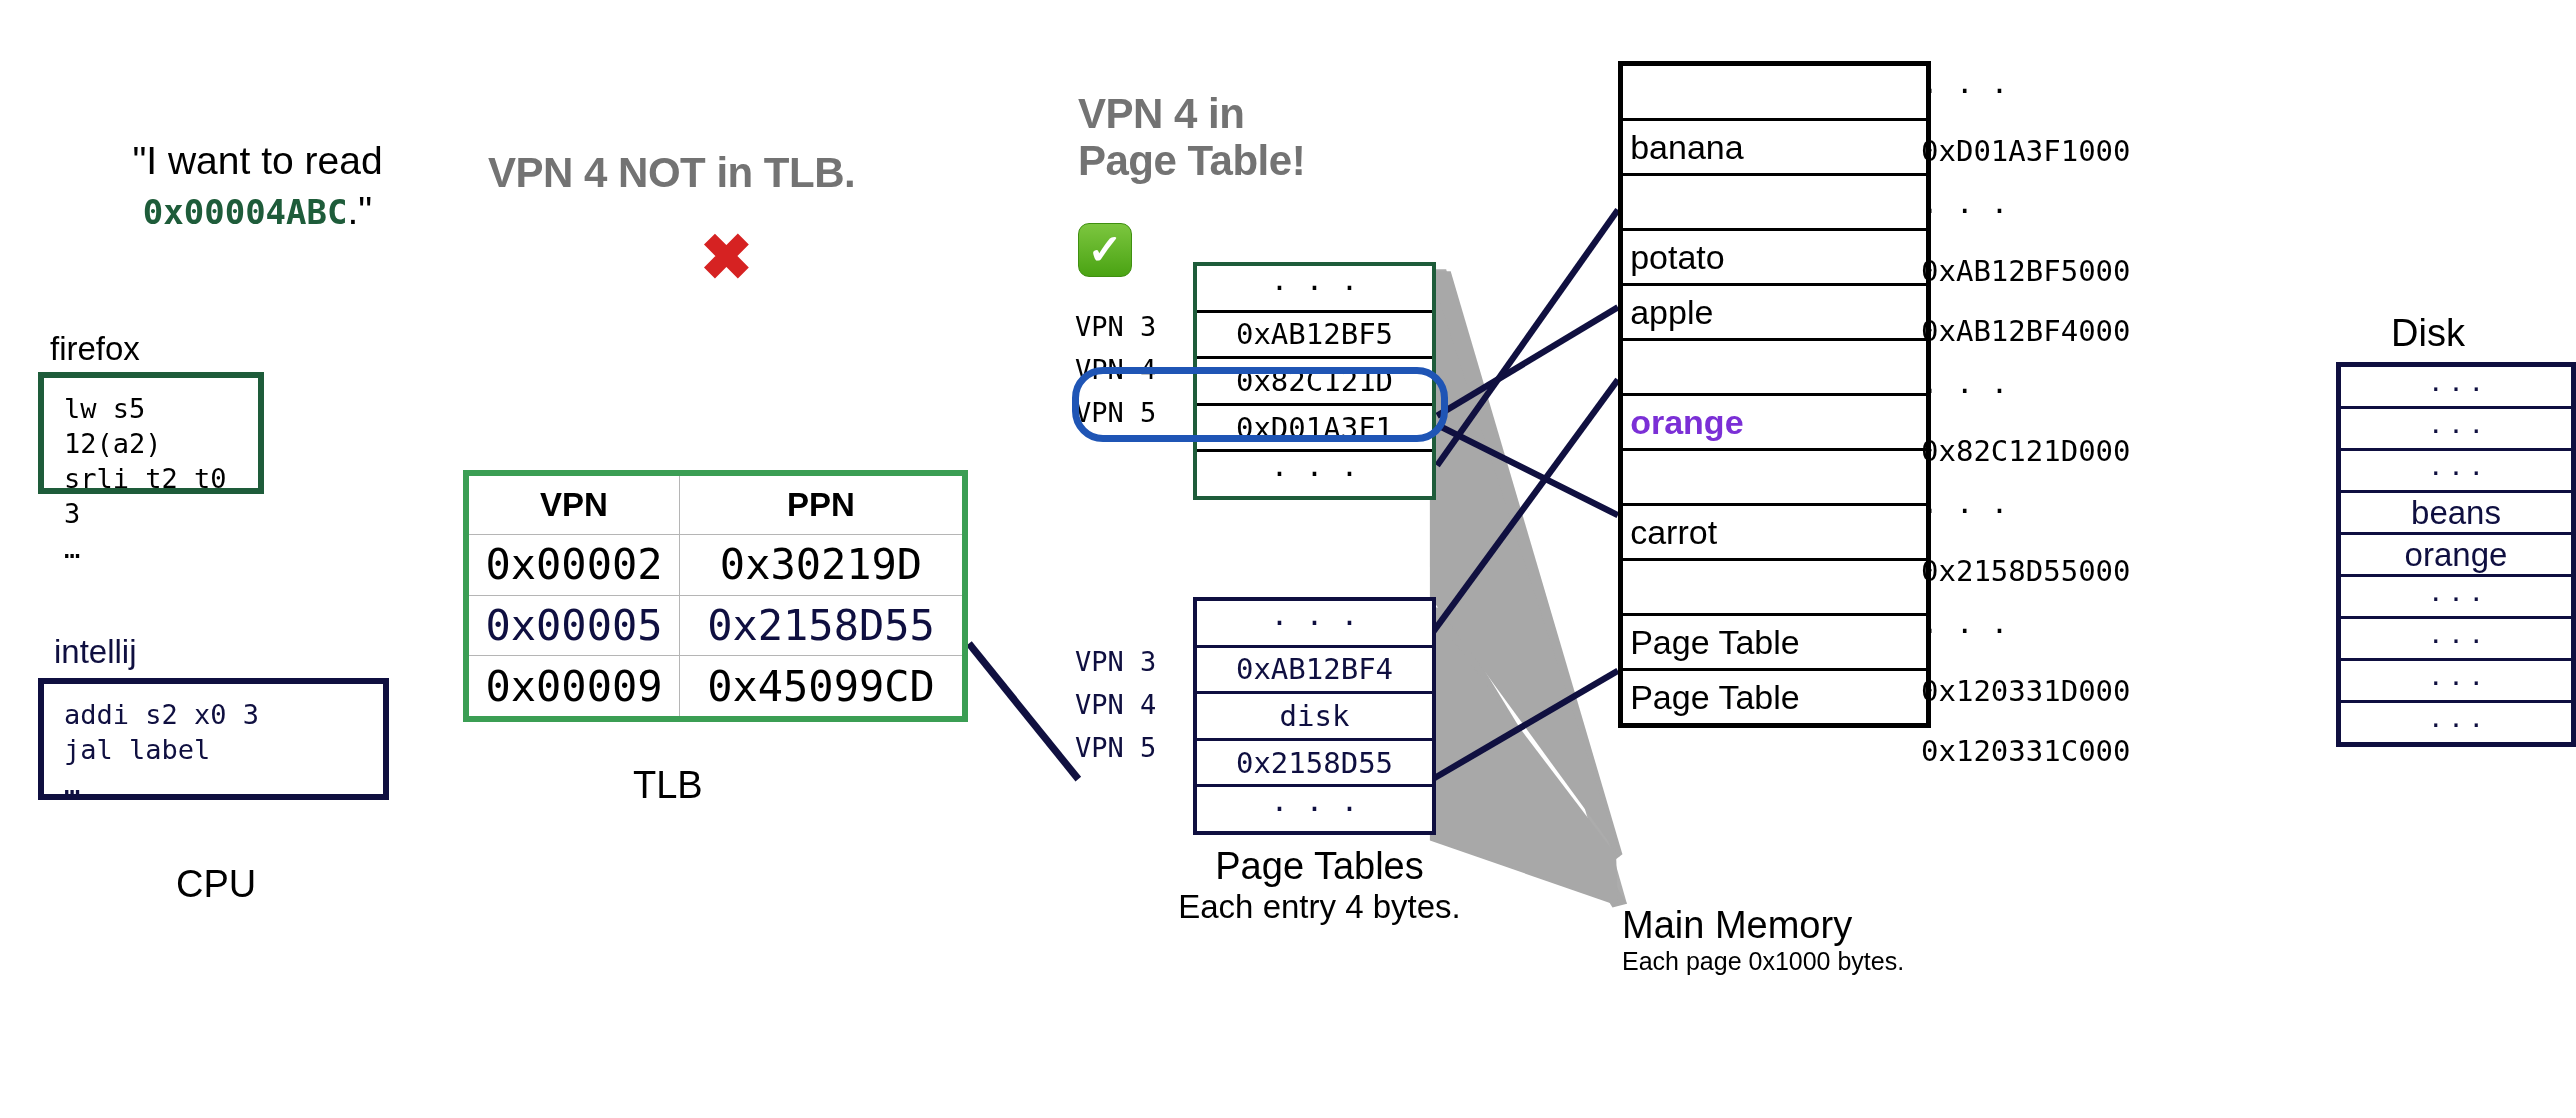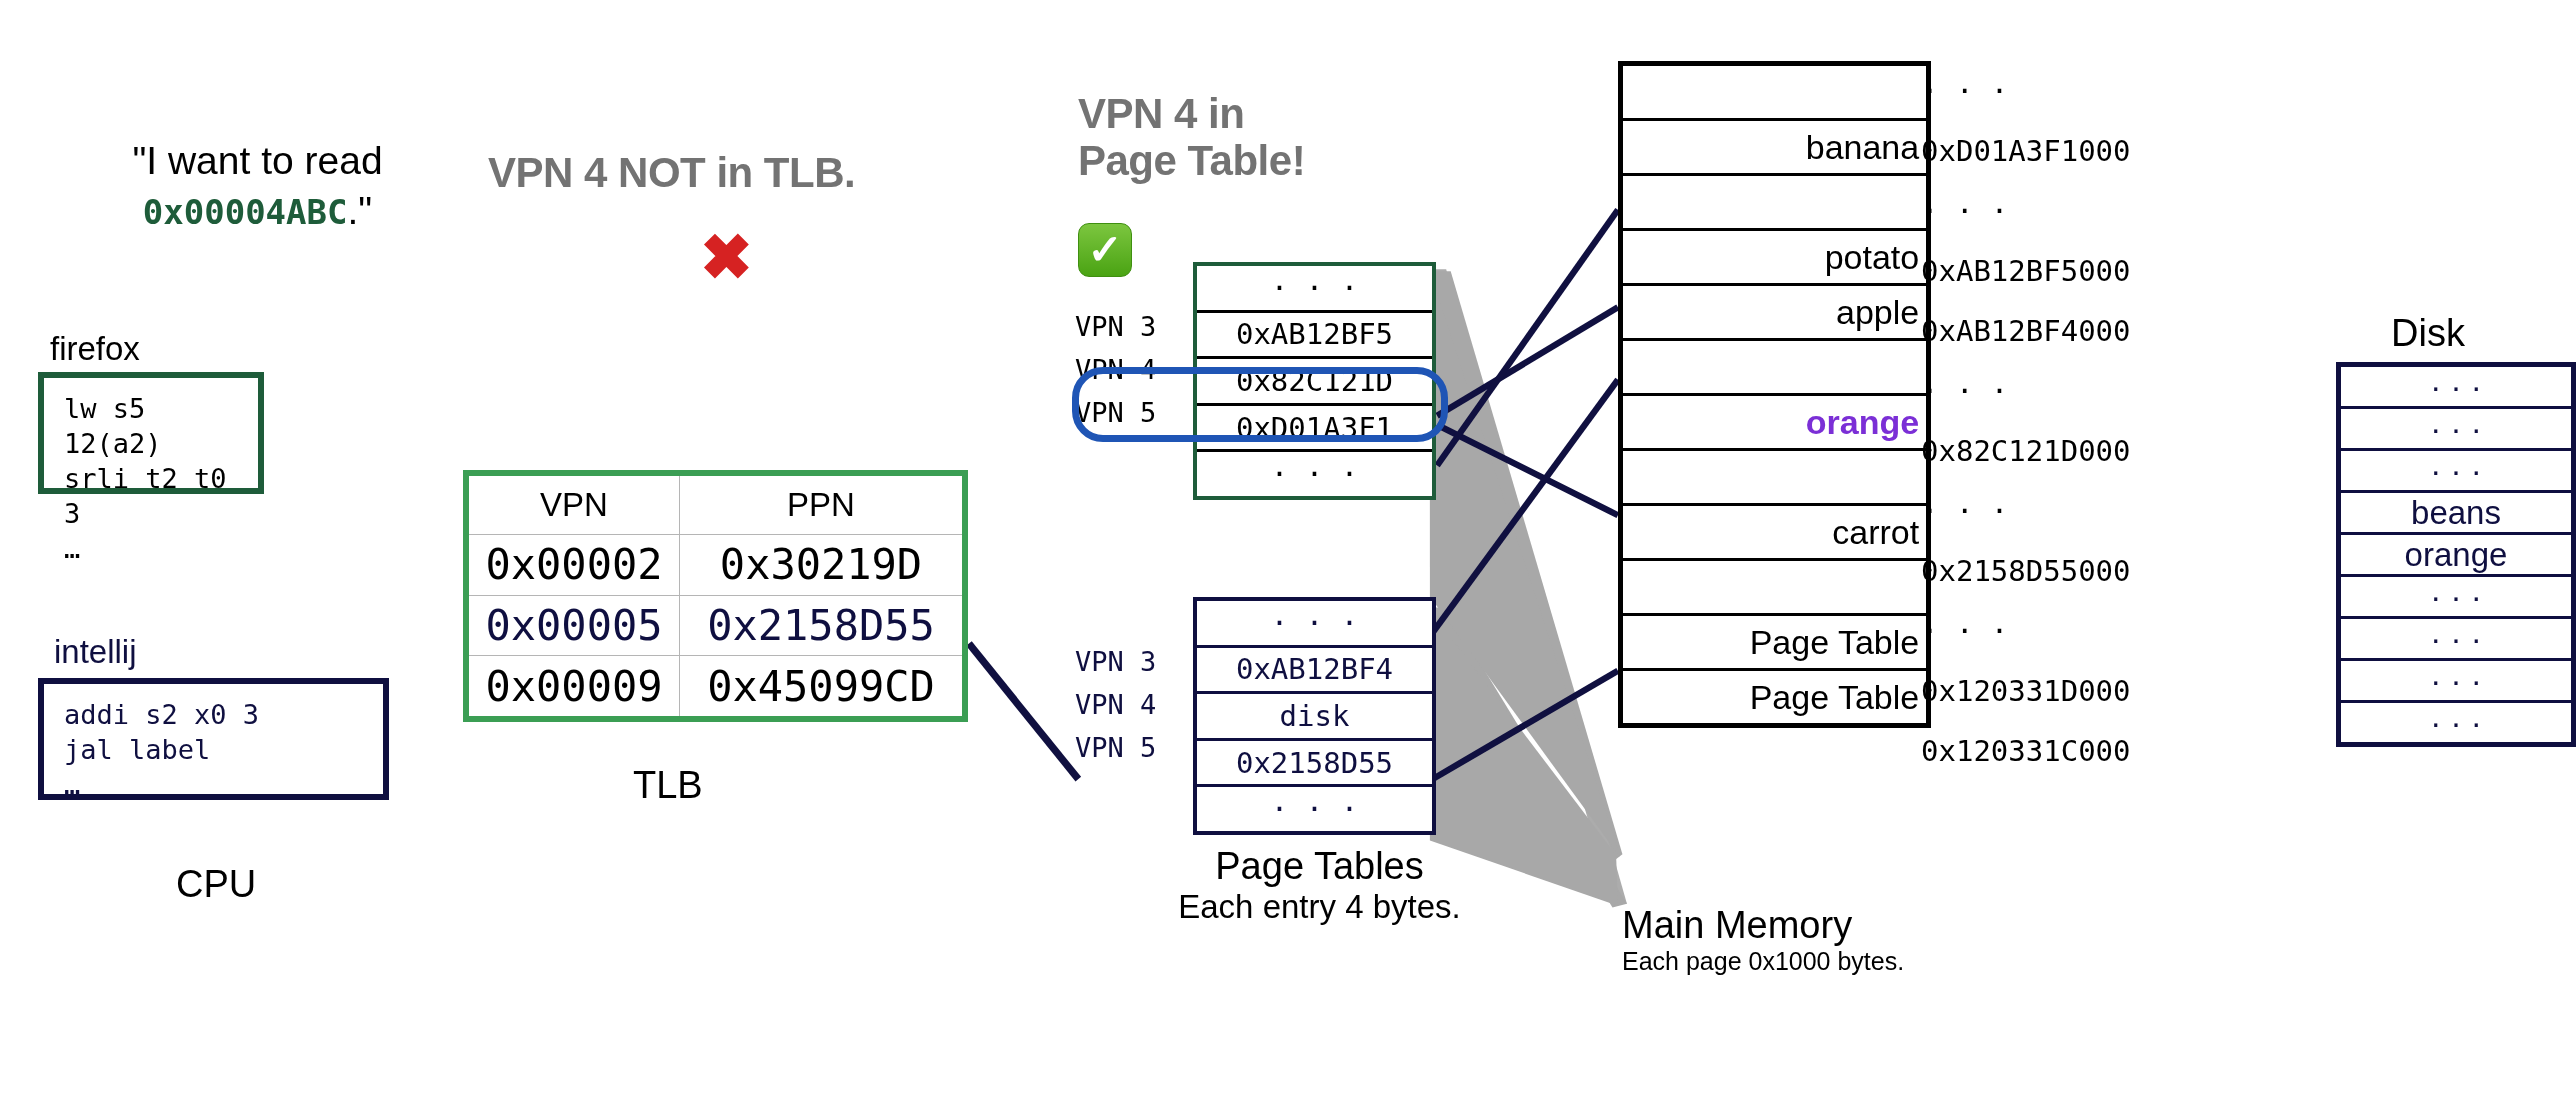--- a/index.html
+++ b/index.html
@@ -30,21 +30,21 @@
   #check-mark{left:1078px;top:223px;width:52px;height:52px;border-radius:11px;
               background:linear-gradient(#7cc63f,#4aa313);border:1.8px solid #3f8f10;
               display:flex;align-items:center;justify-content:center;}
   #check-mark span{color:#fff;font-size:42px;line-height:1;font-weight:bold;}
 
   
   #tlb-wrap{left:463px;top:470px;}
   #tlb-table{border-collapse:collapse;border:6.3px solid #3b9e54;background:#fff;}
   #tlb-table td,#tlb-table th{border:1.8px solid #b5b5b5;padding:5.4px 14.5px;text-align:center;
       font-family:"DejaVu Sans Mono",monospace;font-size:42px;font-weight:normal;height:47px;}
-  #tlb-table th{font-family:"Liberation Sans",sans-serif;font-weight:normal;font-size:33px;}
+  #tlb-table th{font-family:"Liberation Sans",sans-serif;font-weight:bold;font-size:33px;}
   #tlb-table td:first-child{width:181px;}
   #tlb-table td:last-child{width:253px;}
   .navy-txt{color:#0f0f40;}
   #tlb-caption{left:633px;top:764px;font-size:38px;}
 
   
   .pt-group{position:absolute;}
   .pt-rows{border-collapse:collapse;background:#fff;}
   .pt-rows td{font-family:"DejaVu Sans Mono",monospace;font-size:29px;text-align:center;
               height:40px;width:217px;padding:1.8px 9px;}
@@ -68,21 +68,21 @@
   #pt-caption .big{font-size:38px;}
   #pt-caption .small{font-size:33px;}
 
   #vpn4-highlight{left:1072px;top:367px;width:362px;height:61px;
                   border:7.2px solid #1f55b5;border-radius:31px;background:transparent;}
 
   
   #mem-wrap{left:1618px;top:61px;}
   #mem-table{border-collapse:collapse;border:5.4px solid #000;background:#fff;}
   #mem-table td{border-top:3.6px solid #000;border-bottom:3.6px solid #000;
-                width:289px;height:52px;text-align:right;font-size:34px;padding:0 7.2px;}
+                width:289px;height:52px;text-align:left;font-size:34px;padding:0 7.2px;}
   #mem-table tr:first-child td{border-top:none;}
   #mem-table tr:last-child td{border-bottom:none;}
   .purple{color:#7b2fd6;font-weight:bold;}
   #mem-addrs{position:absolute;left:1921px;top:61px;
              font-family:"DejaVu Sans Mono",monospace;font-size:29px;}
   #mem-addrs div{height:60px;line-height:60px;}
   #mem-caption{left:1622px;top:904px;}
   #mem-caption .big{font-size:38px;}
   #mem-caption .small{font-size:25px;}
 

